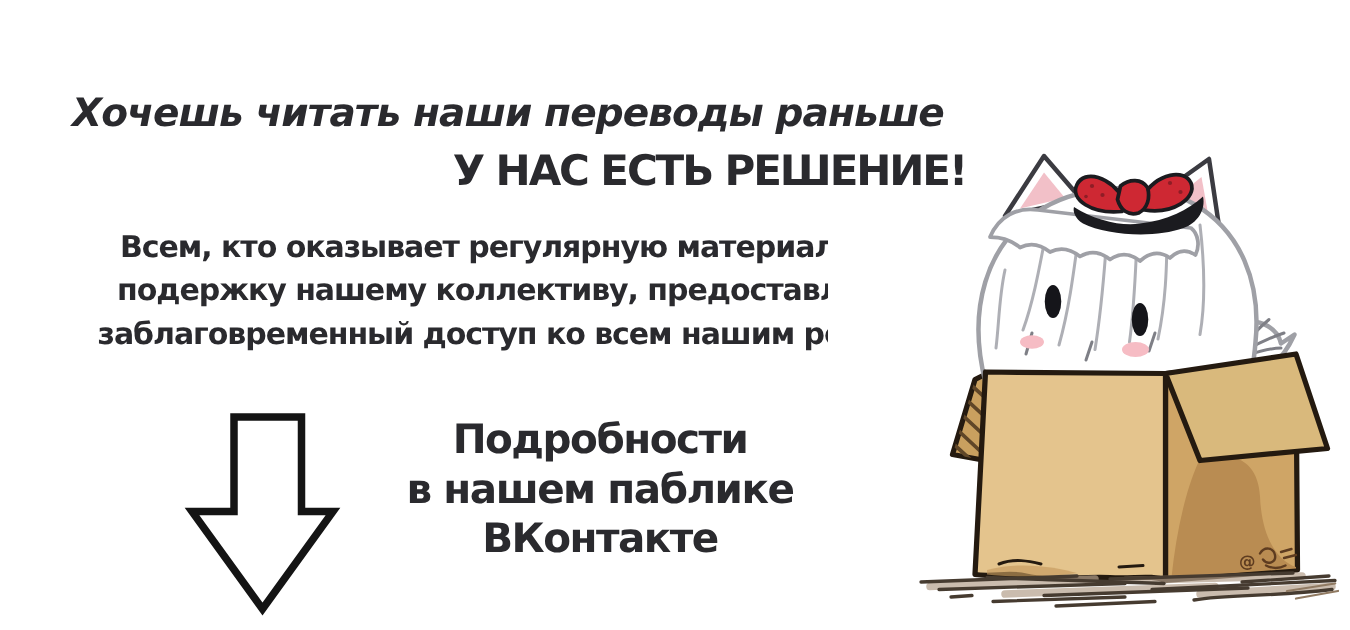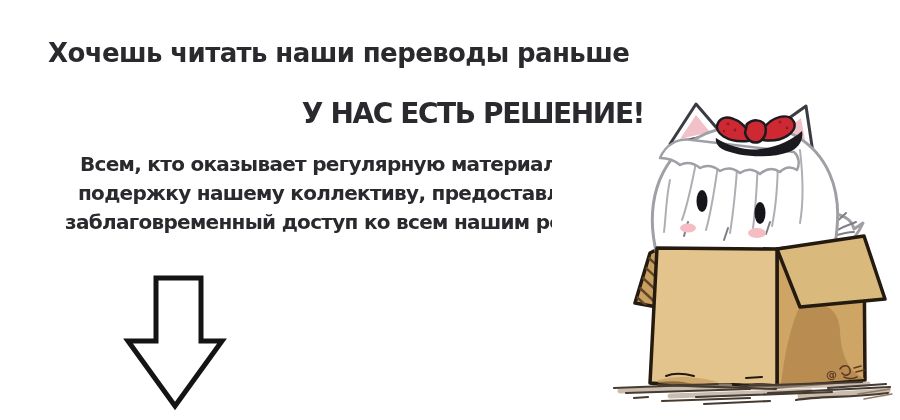--- a/index.html
+++ b/index.html
@@ -3,22 +3,22 @@
 <meta charset="utf-8">
 <style>
   html,body{margin:0;padding:0;background:#ffffff;}
   .poster{
     position:relative;width:900px;height:420px;background:#ffffff;
     overflow:hidden;
     font-family:"DejaVu Sans","Liberation Sans",sans-serif;
     font-weight:700;color:var(--text,#2a2a2e);
   }
   .headline-top{
-    position:absolute;left:48px;top:40px;font-size:26px;letter-spacing:-0.6px;
-    white-space:nowrap;line-height:26px;
+    position:absolute;left:48px;top:63px;font-size:26px;letter-spacing:-0.6px;
+    white-space:nowrap;line-height:26px;font-style:italic;
   }
   .headline-main{
     position:absolute;left:0;top:100px;width:644px;text-align:right;
     font-size:28px;letter-spacing:-1.4px;white-space:nowrap;line-height:28px;
   }
   .body-text{
     position:absolute;left:0;top:150px;width:552px;overflow:hidden;
     font-size:20px;letter-spacing:-0.7px;line-height:29px;
   }
   .body-line{white-space:nowrap;}
@@ -72,20 +72,25 @@
   <div class="body-text">
     <div class="body-line l1">Всем, кто оказывает регулярную материаль</div>
     <div class="body-line l2">подержку нашему коллективу, предоставляе</div>
     <div class="body-line l3">заблаговременный доступ ко всем нашим рели</div>
   </div>
 
   <svg class="arrow" viewBox="120 270 112 142" xmlns="http://www.w3.org/2000/svg" aria-hidden="true">
     <polygon class="arrow-shape" points="156,278 201,278 201,341 222,341 175,406 128,341 156,341"></polygon>
   </svg>
 
+  <div class="cta">
+    <div>Подробности</div>
+    <div>в нашем паблике</div>
+    <div>ВКонтакте</div>
+  </div>
 
   <svg class="mascot" viewBox="0 0 300 340" xmlns="http://www.w3.org/2000/svg" aria-hidden="true">
     <defs>
       <clipPath id="flapclip">
         <polygon points="58,169 50,173 35,223 57,227"></polygon>
       </clipPath>
     </defs>
 
     <g>
       <polygon class="c-box f-hatchbg" points="58,169 50,173 35,223 57,227"></polygon>

